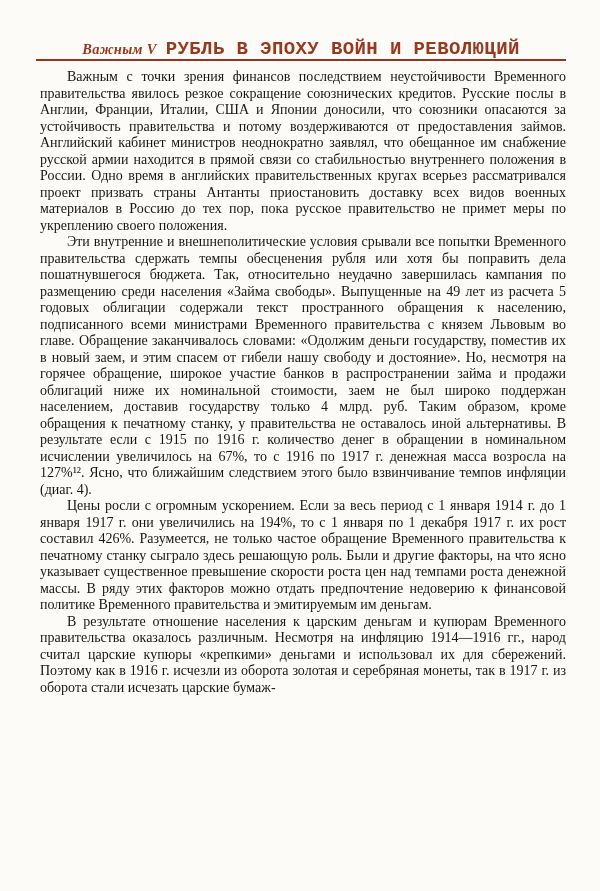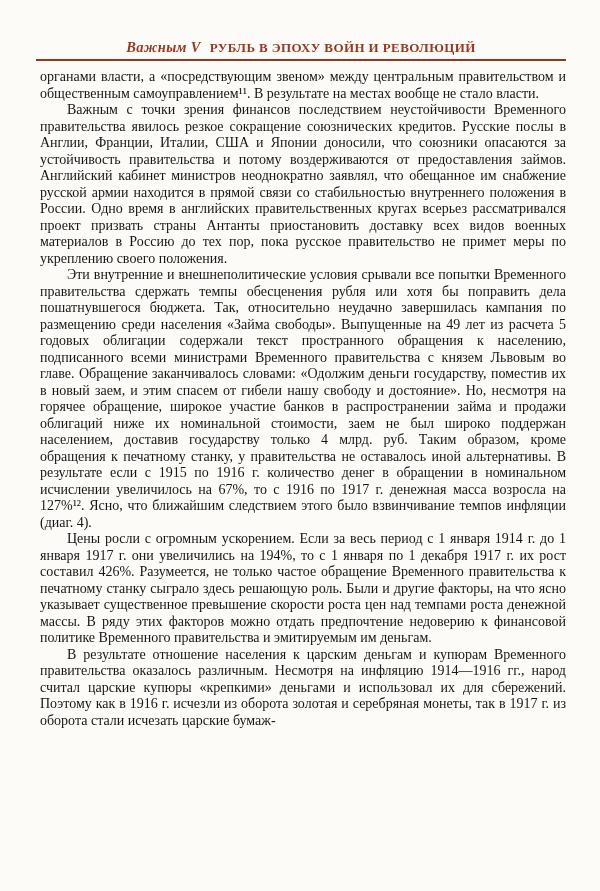--- a/index.html
+++ b/index.html
@@ -30,23 +30,23 @@
   }
   .chapter-label {
     font-family: "Liberation Serif", serif;
     font-style: italic;
     font-weight: 600;
     font-size: 14.5px;
     margin-right: 9px;
     letter-spacing: 0.3px;
   }
   .chapter-title {
-    font-family: Liberation Serif, serif;
+    font-family: Liberation Mono, monospace;
     font-weight: 700;
-    font-size: 13px;
+    font-size: 19px;
     letter-spacing: 0.4px;
   }
   .rule {
     position: absolute;
     top: 59px;
     left: 36px;
     width: 530px;
     height: 2px;
     background: #8e3820;
   }
@@ -84,21 +84,20 @@
 
 <div class="page">
 
   <div class="header">
     <span class="chapter-label">Важным V</span><span class="chapter-title">РУБЛЬ В ЭПОХУ ВОЙН И РЕВОЛЮЦИЙ</span>
   </div>
 
   <div class="rule"></div>
 
   <div class="body-text">
-    <p class="para no-indent">органами власти, а «посредствующим звеном» между центральным правительством и общественным самоуправлением¹¹. В результате на местах вообще не стало власти.</p>
     <p class="para">Важным с точки зрения финансов последствием неустойчивости Временного правительства явилось резкое сокращение союзнических кредитов. Русские послы в Англии, Франции, Италии, США и Японии доносили, что союзники опасаются за устойчивость правительства и потому воздерживаются от предоставления займов. Английский кабинет министров неоднократно заявлял, что обещанное им снабжение русской армии находится в прямой связи со стабильностью внутреннего положения в России. Одно время в английских правительственных кругах всерьез рассматривался проект призвать страны Антанты приостановить доставку всех видов военных материалов в Россию до тех пор, пока русское правительство не примет меры по укреплению своего положения.</p>
     <p class="para">Эти внутренние и внешнеполитические условия срывали все попытки Временного правительства сдержать темпы обесценения рубля или хотя бы поправить дела пошатнувшегося бюджета. Так, относительно неудачно завершилась кампания по размещению среди населения «Займа свободы». Выпущенные на 49 лет из расчета 5 годовых облигации содержали текст пространного обращения к населению, подписанного всеми министрами Временного правительства с князем Львовым во главе. Обращение заканчивалось словами: «Одолжим деньги государству, поместив их в новый заем, и этим спасем от гибели нашу свободу и достояние». Но, несмотря на горячее обращение, широкое участие банков в распространении займа и продажи облигаций ниже их номинальной стоимости, заем не был широко поддержан населением, доставив государству только 4 млрд. руб. Таким образом, кроме обращения к печатному станку, у правительства не оставалось иной альтернативы. В результате если с 1915 по 1916 г. количество денег в обращении в номинальном исчислении увеличилось на 67%, то с 1916 по 1917 г. денежная масса возросла на 127%¹². Ясно, что ближайшим следствием этого было взвинчивание темпов инфляции (диаг. 4).</p>
     <p class="para">Цены росли с огромным ускорением. Если за весь период с 1 января 1914 г. до 1 января 1917 г. они увеличились на 194%, то с 1 января по 1 декабря 1917 г. их рост составил 426%. Разумеется, не только частое обращение Временного правительства к печатному станку сыграло здесь решающую роль. Были и другие факторы, на что ясно указывает существенное превышение скорости роста цен над темпами роста денежной массы. В ряду этих факторов можно отдать предпочтение недоверию к финансовой политике Временного правительства и эмитируемым им деньгам.</p>
     <p class="para">В результате отношение населения к царским деньгам и купюрам Временного правительства оказалось различным. Несмотря на инфляцию 1914—1916 гг., народ считал царские купюры «крепкими» деньгами и использовал их для сбережений. Поэтому как в 1916 г. исчезли из оборота золотая и серебряная монеты, так в 1917 г. из оборота стали исчезать царские бумаж-</p>
   </div>
 
 
 </div>
 
 </body></html>

